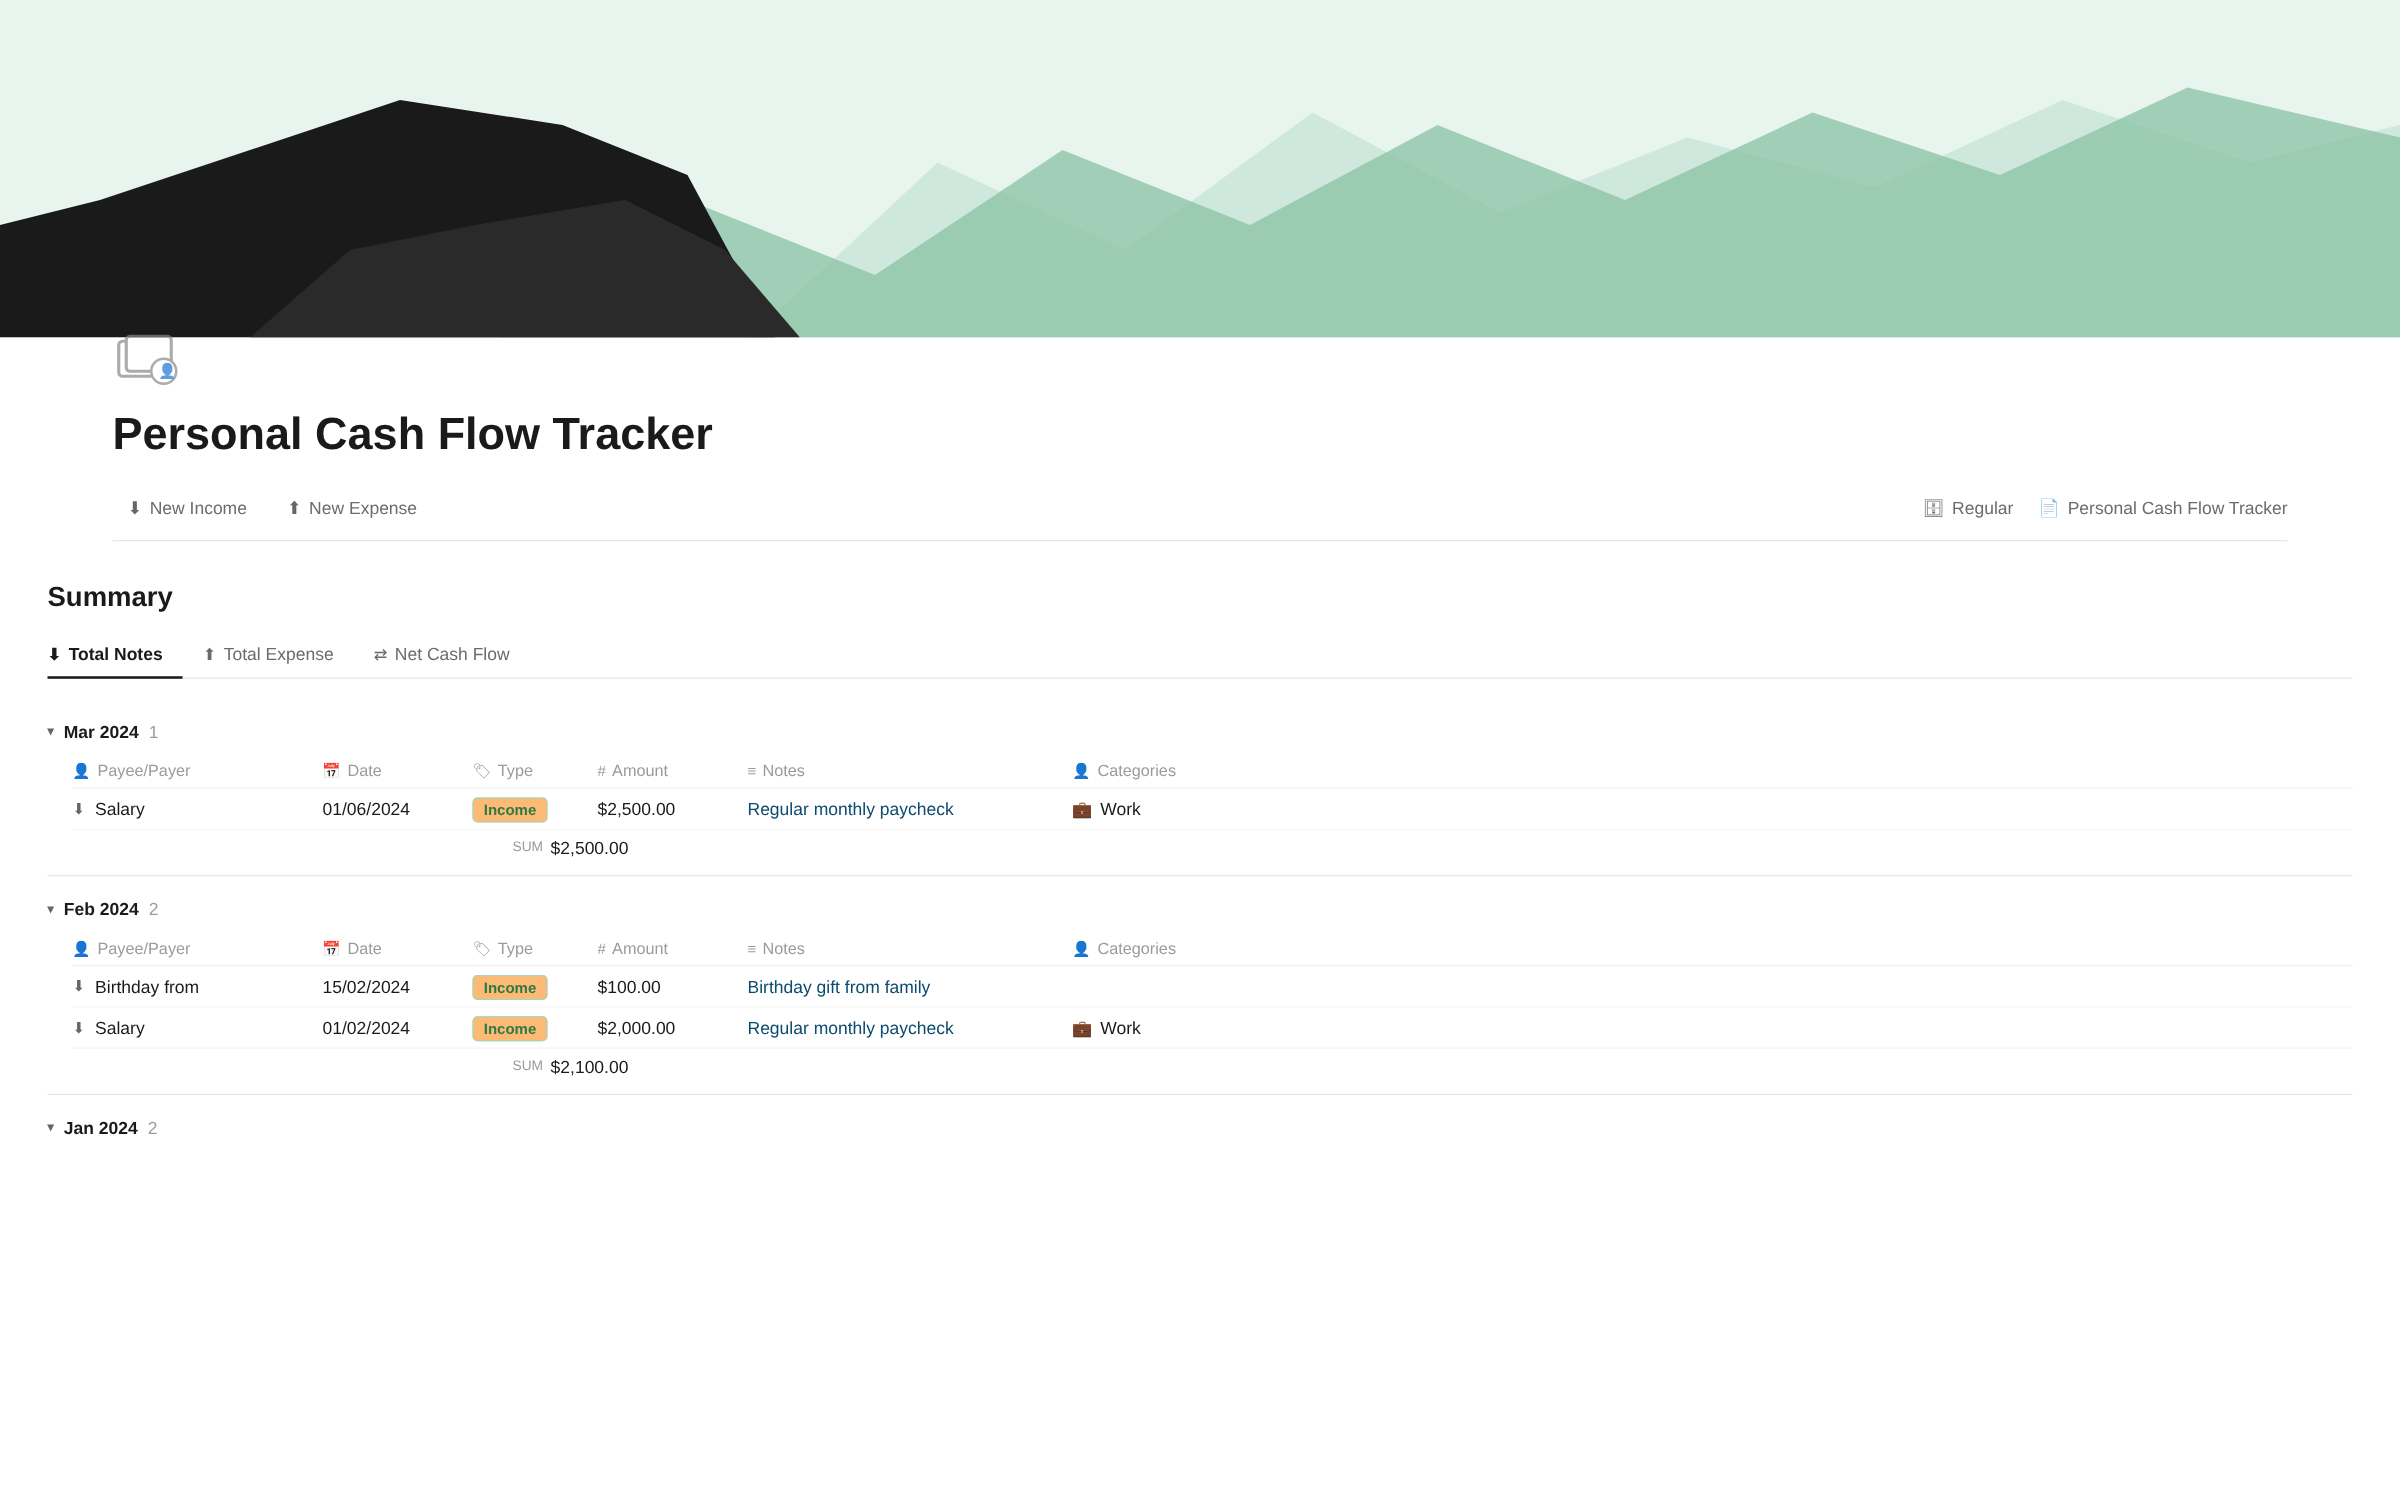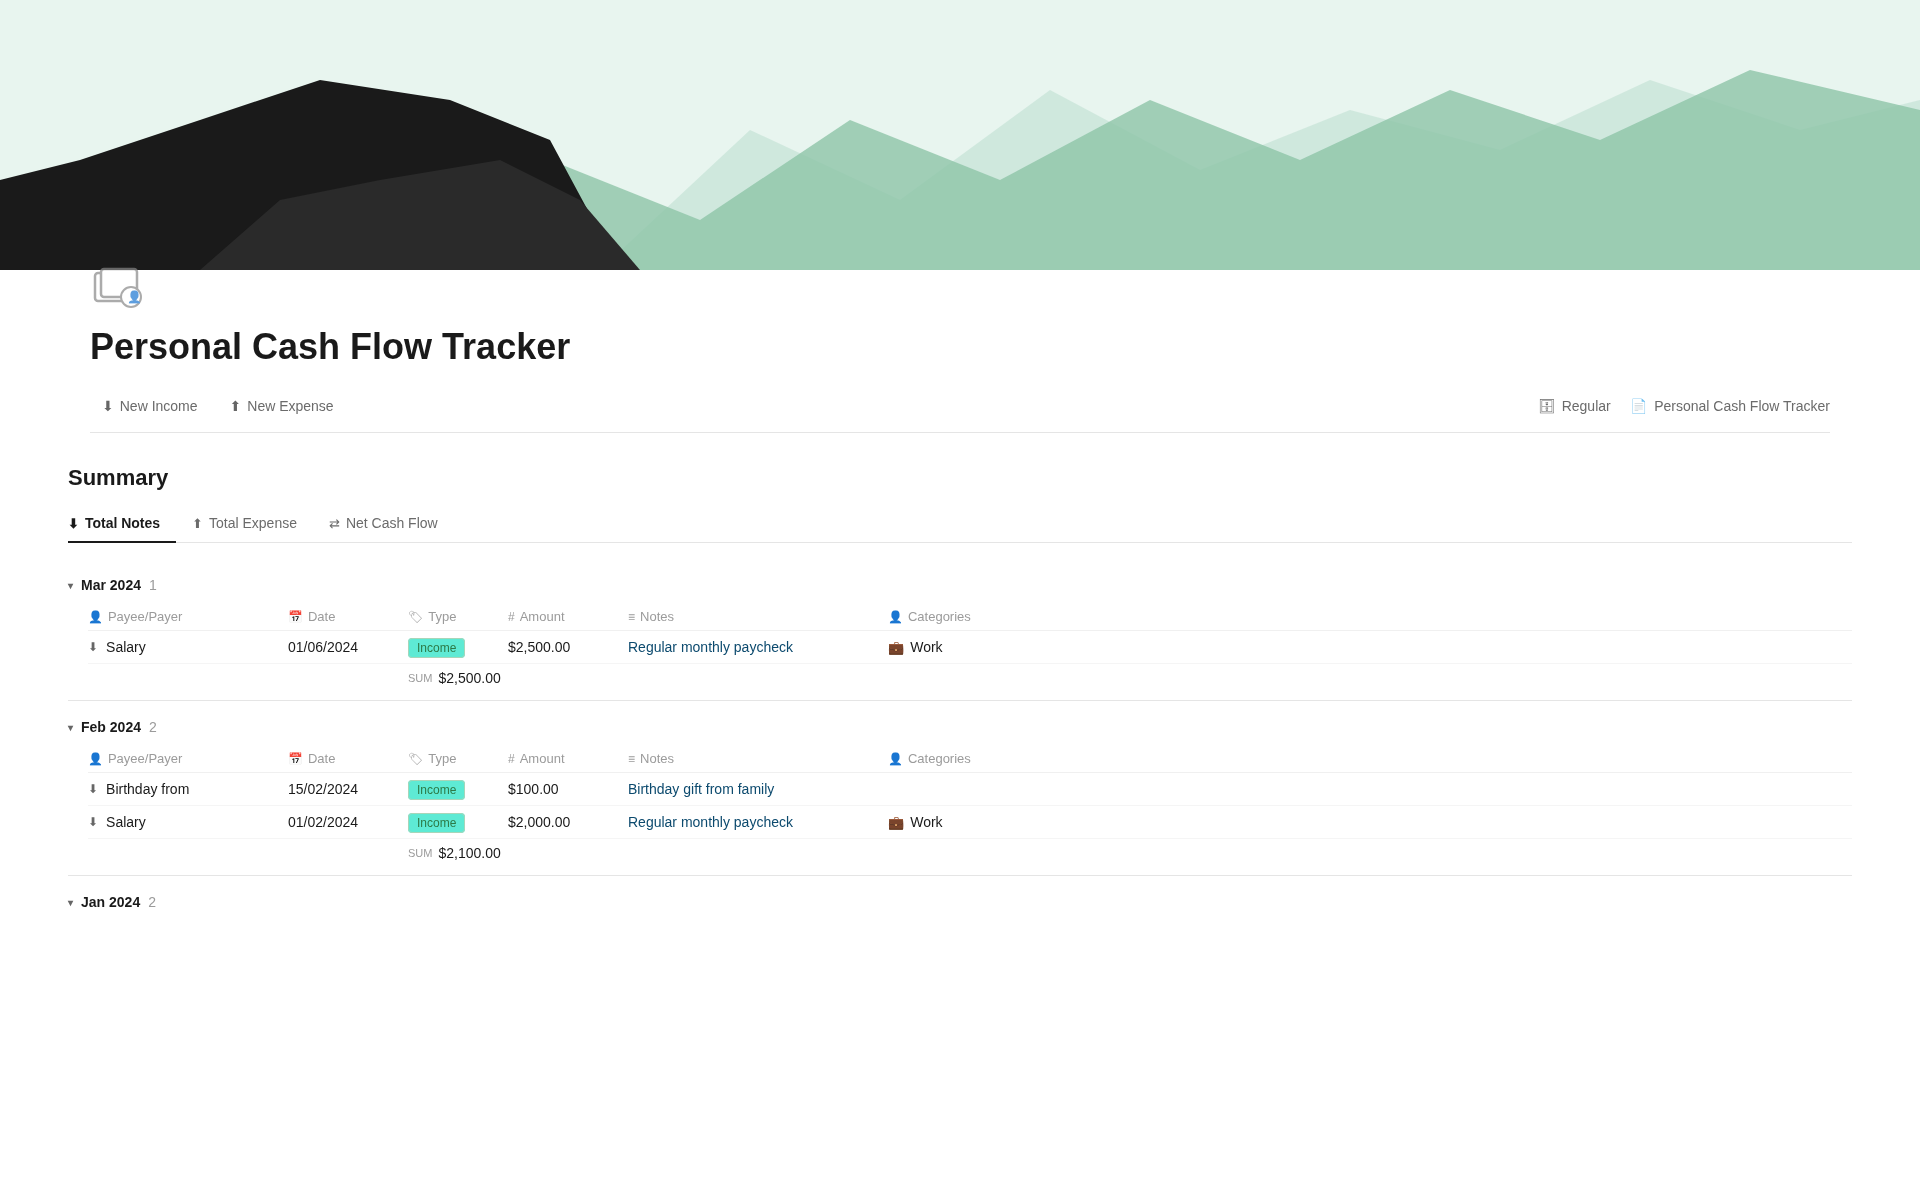--- a/index.html
+++ b/index.html
@@ -83,21 +83,21 @@
     }
 
     .toolbar-right-item {
       display: flex;
       align-items: center;
       gap: 6px;
       cursor: pointer;
     }
 
     .main-content {
-      padding: 32px 68px;
+      padding: 32px 38px;
     }
 
     .section-title {
       font-size: 22px;
       font-weight: 700;
       margin-bottom: 16px;
     }
 
     .tabs {
       display: flex;
@@ -169,27 +169,27 @@
 
     .row-name {
       display: flex;
       align-items: center;
       gap: 8px;
       font-size: 14px;
       color: #1a1a1a;
     }
 
     .badge-income {
-      background: #5eead4;
+      background: #fdba74;
       color: #2d7a47;
       border: 1px solid #a8d5b9;
       border-radius: 4px;
       padding: 2px 8px;
       font-size: 12px;
-      font-weight: 400;
+      font-weight: 700;
     }
 
     .amount {
       font-size: 14px;
       color: #1a1a1a;
     }
 
     .notes {
       font-size: 14px;
       color: #0c4a6e;
@@ -210,20 +210,21 @@
       font-size: 13px;
       color: #6b6b6b;
       margin-left: 20px;
     }
 
     .sum-label {
       font-size: 11px;
       color: #9b9b9b;
       margin-right: 6px;
       font-weight: 500;
+      margin-left: 32px;
     }
 
     .sum-amount {
       font-size: 14px;
       color: #1a1a1a;
       font-weight: 500;
     }
 
     .group-section {
       margin-bottom: 8px;

